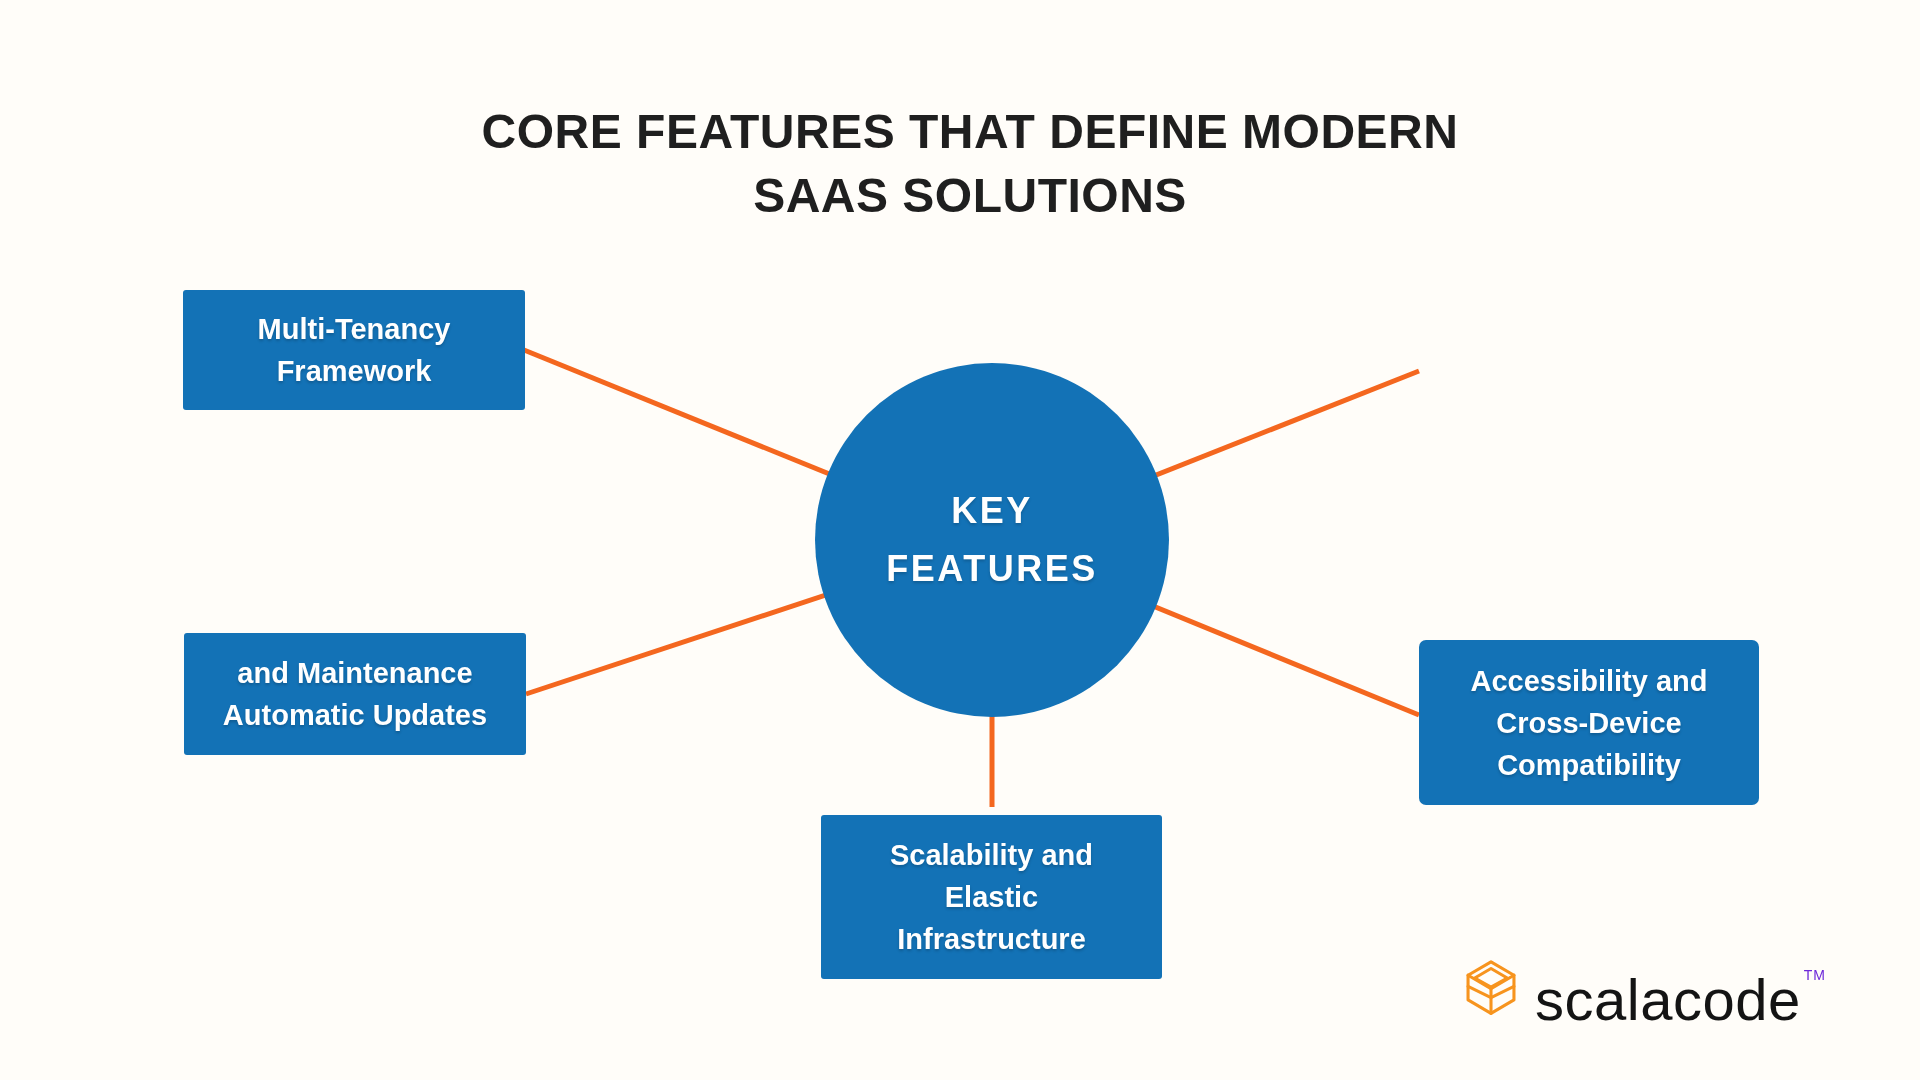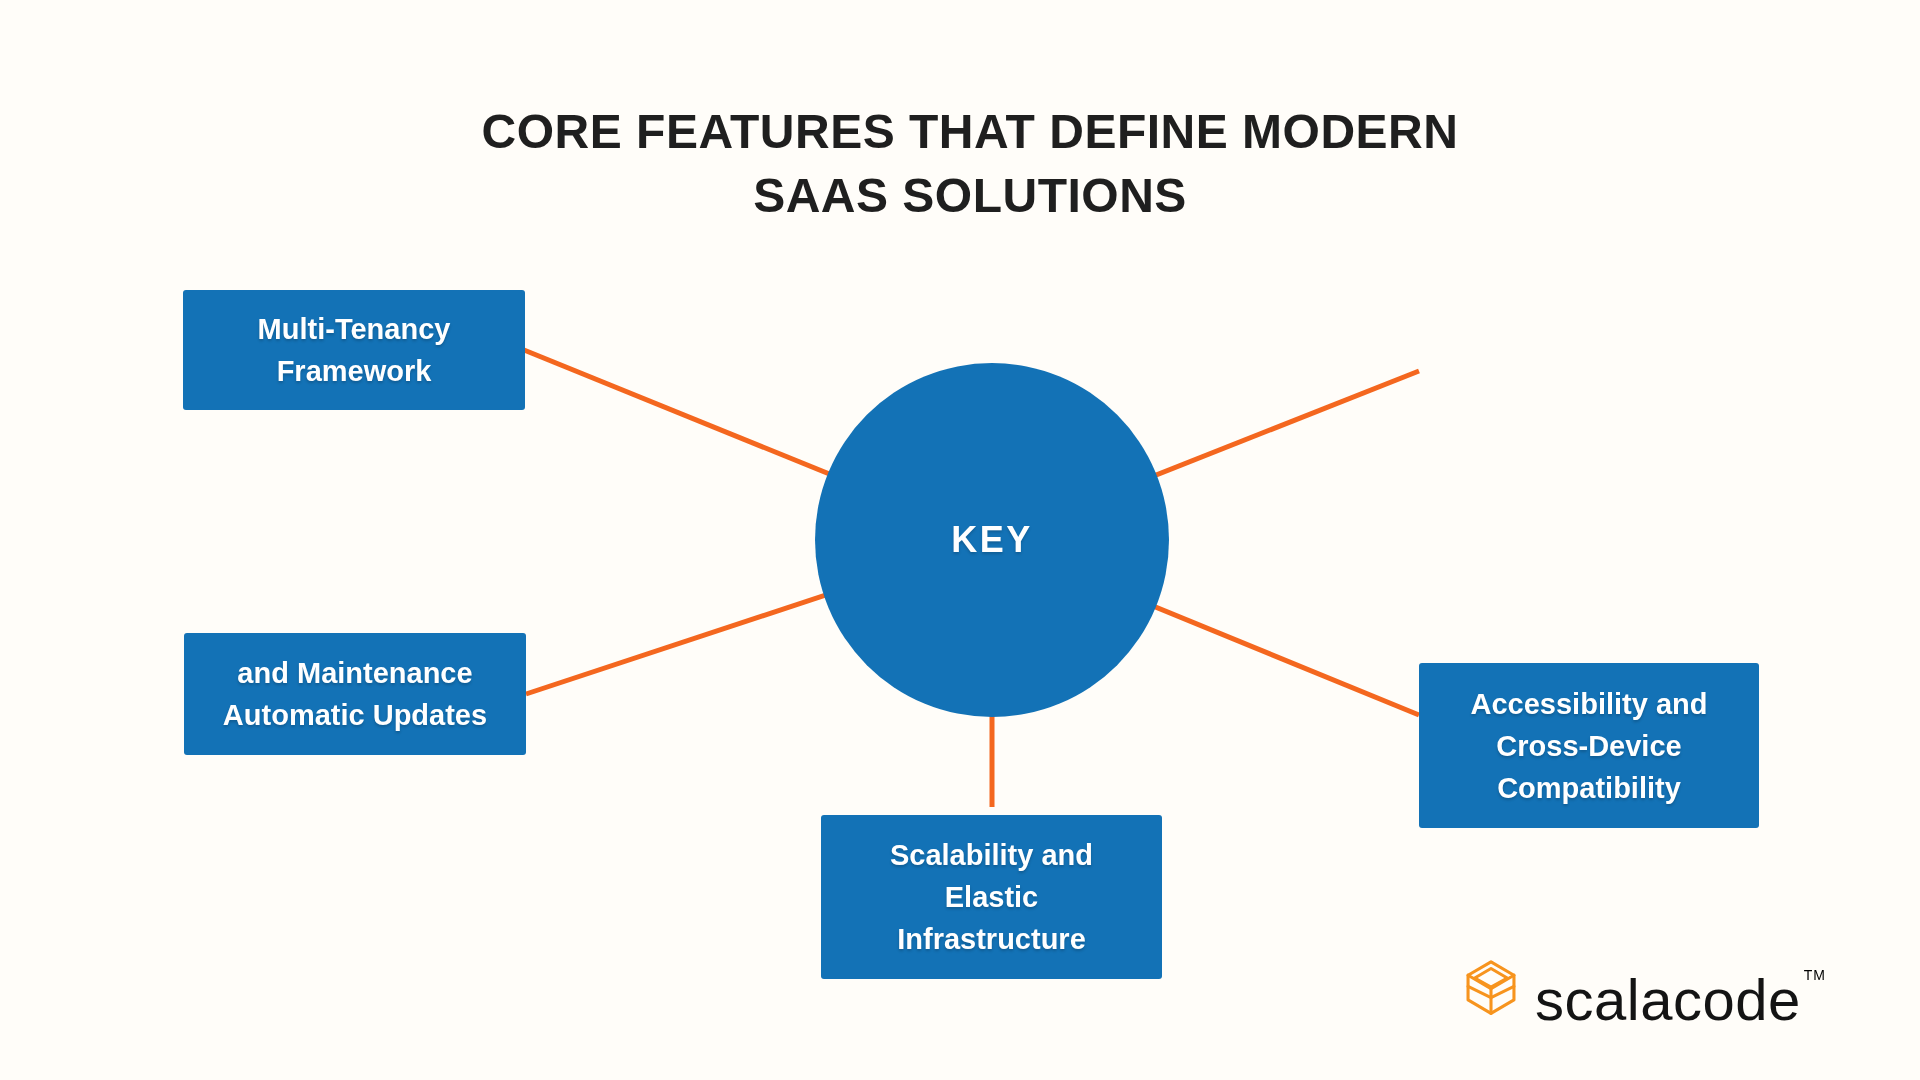--- a/index.html
+++ b/index.html
@@ -43,39 +43,39 @@
   .node{
     position:absolute;background:var(--node-blue);border-radius:3px;
     display:flex;flex-direction:column;align-items:center;justify-content:center;
     color:#fff;font-weight:700;font-size:29px;line-height:42px;text-align:center;
     text-shadow:0 2px 3px rgba(0,0,0,.2);
     padding:6px 10px;
   }
   .node-top-left{left:183px;top:290px;width:342px;height:120px;}
   .node-top-right{left:1419px;top:289px;width:340px;height:165px;}
   .node-bottom-left{left:184px;top:633px;width:342px;height:122px;}
-  .node-bottom-right{left:1419px;top:663px;width:340px;height:165px;}
+  .node-bottom-right{left:1419px;top:640px;width:340px;height:165px;border-radius:7px;}
   .node-bottom-center{left:821px;top:807px;width:341px;height:164px;margin-top:8px;}
 
   
   .logo{
     position:absolute;left:1463px;top:952px;height:70px;
     display:flex;align-items:center;gap:16px;
   }
   .logo-icon{width:56px;height:58px;flex:0 0 auto;}
   .logo-icon path, .logo-icon polyline{
     fill:none;stroke:var(--logo-orange);stroke-width:5.5;
     stroke-linejoin:round;stroke-linecap:round;
   }
   .logo-text{
     color:#141414;font-size:58px;font-weight:400;letter-spacing:0.5px;
     line-height:70px;
   }
   .logo-tm{
-    color:#000000;font-size:14px;font-weight:400;letter-spacing:1px;
+    color:#6d28d9;font-size:14px;font-weight:400;letter-spacing:1px;
     vertical-align:40px;margin-left:3px;
   }
 </style>
 </head>
 <body>
 
 <div class="canvas">
 
   <div class="title">
     <div>CORE FEATURES THAT DEFINE MODERN</div>
@@ -85,20 +85,21 @@
   <svg class="connectors" viewBox="0 0 1920 1080">
     <line class="connector" x1="524" y1="350" x2="992" y2="540"></line>
     <line class="connector" x1="1419" y1="371" x2="992" y2="540"></line>
     <line class="connector" x1="526" y1="694" x2="992" y2="540"></line>
     <line class="connector" x1="1419" y1="715" x2="992" y2="540"></line>
     <line class="connector" x1="992" y1="807" x2="992" y2="540"></line>
   </svg>
 
   <div class="hub">
     <div>KEY</div>
+    <div>FEATURES</div>
   </div>
 
   <div class="node node-top-left">
     <div>Multi-Tenancy</div>
     <div>Framework</div>
   </div>
 
 
   <div class="node node-bottom-left">
     <div>and Maintenance</div>

